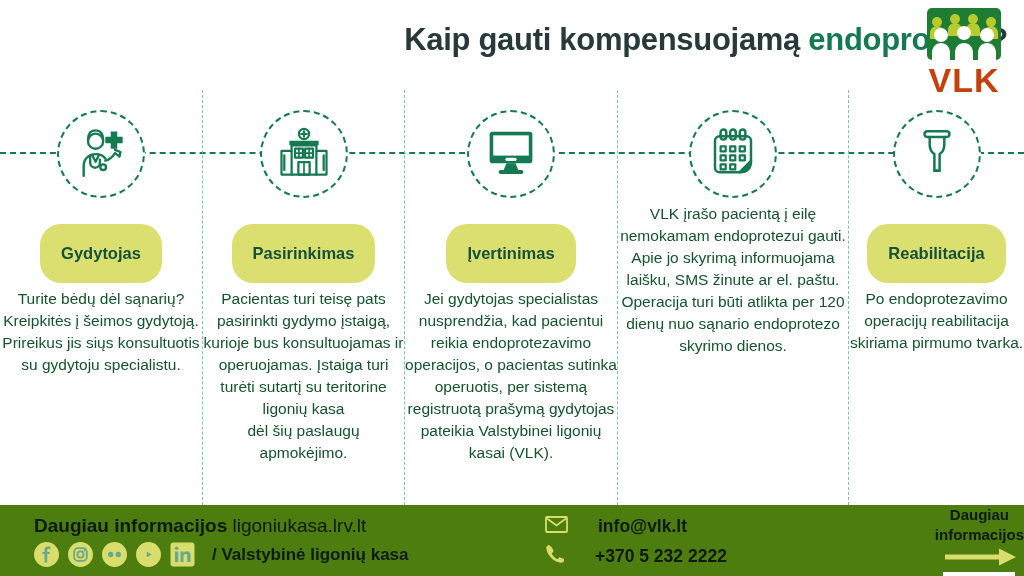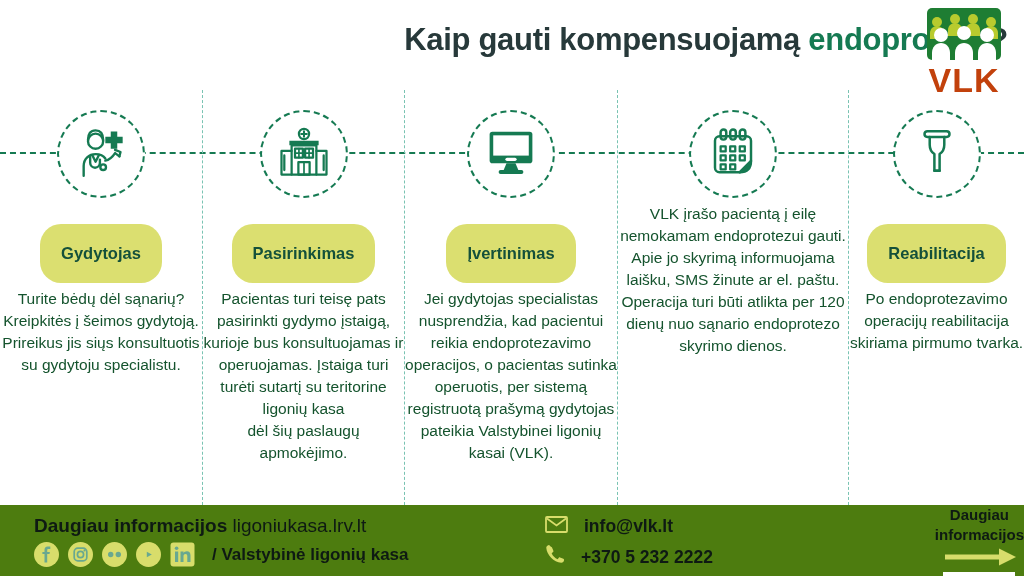--- a/index.html
+++ b/index.html
@@ -36,21 +36,21 @@
   }
   
   .footer{position:absolute;left:0;right:0;bottom:0;height:71px;background:#4d7c0f;color:#0e1a13;}
   .f-left{position:absolute;left:34px;top:10px;}
   .f-l1{font-size:19px;}
   .f-l1 .bold{font-weight:700;}
   .f-l2{display:flex;align-items:center;gap:9px;margin-top:5px;}
   .s-ico{width:25px;height:25px;display:block;}
   .handle{font-weight:700;font-size:17px;margin-left:8px;}
   .f-mid{position:absolute;left:545px;top:11px;}
-  .f-row{display:flex;align-items:flex-end;gap:16px;margin-bottom:7px;}
+  .f-row{display:flex;align-items:center;gap:30px;margin-bottom:7px;}
   .f-row .txt{font-weight:700;font-size:17.5px;}
   .f-right{position:absolute;right:0;top:0;bottom:0;display:flex;align-items:center;flex-direction:column;}
   .more2{font-weight:700;font-size:15px;line-height:1.35;text-align:center;}
   .arrow{margin:0 6px 0 10px;}
   .qr{width:66px;height:66px;background:#fff;padding:3px;margin-right:1px;}
 </style>
 </head>
 <body>
 
 <div class="header">

